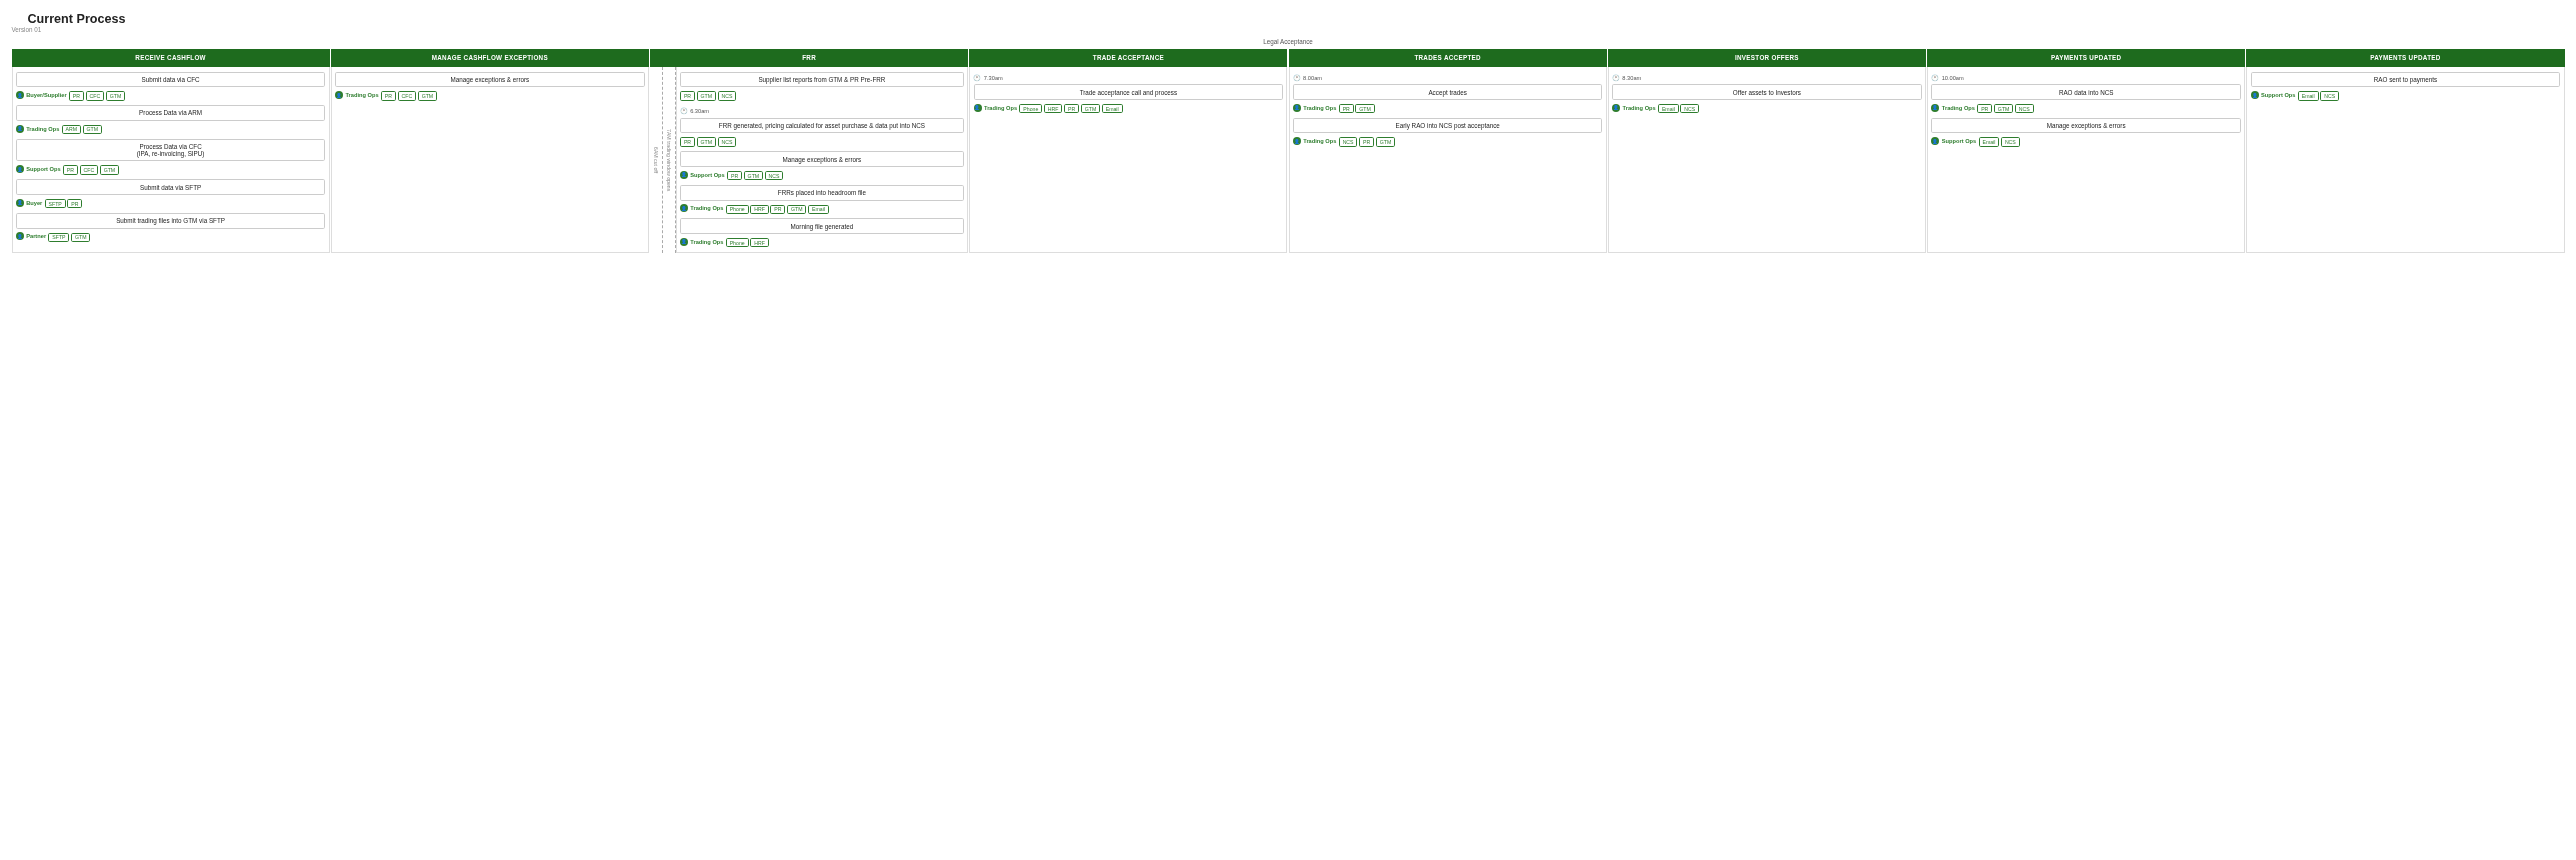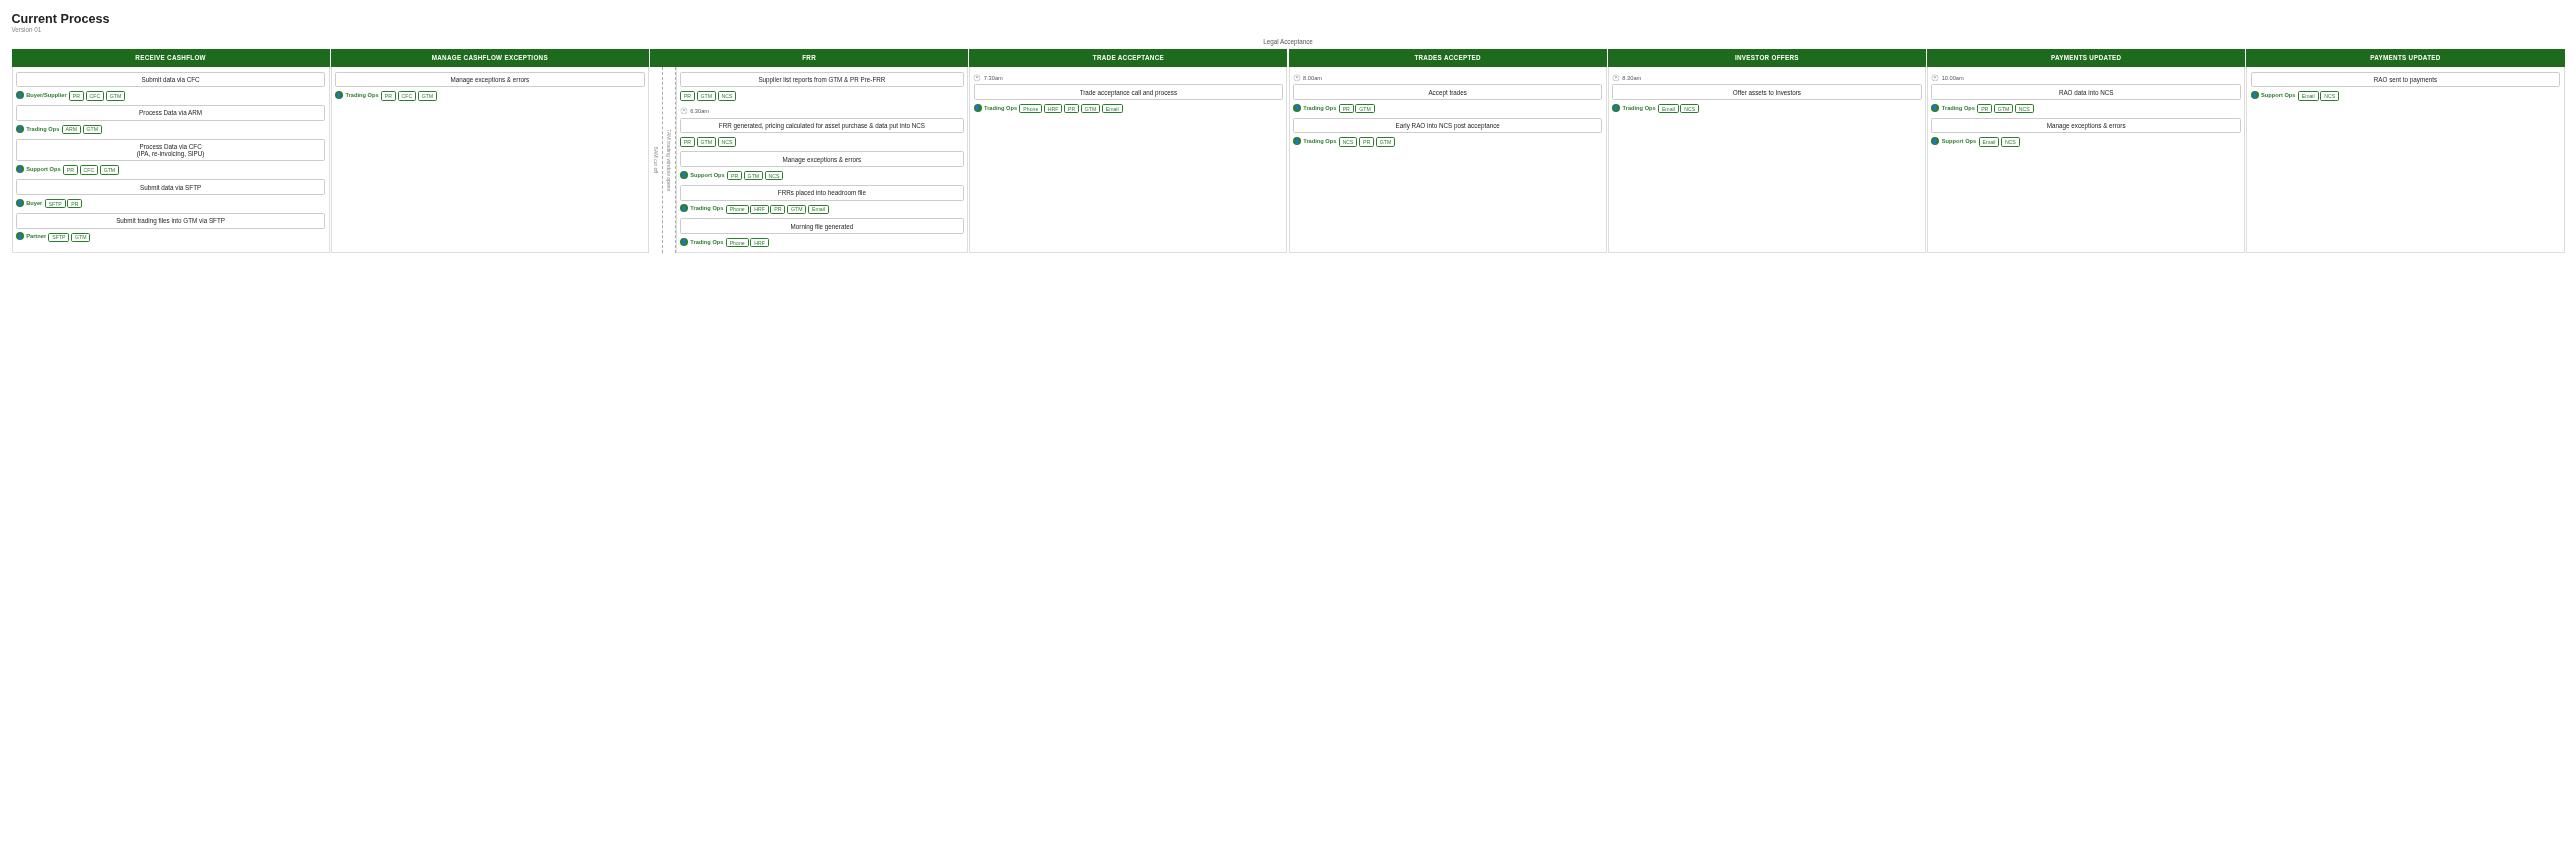--- a/index.html
+++ b/index.html
@@ -1,17 +1,17 @@
 <!DOCTYPE html>
 <html style="font-size:9.2px"><head>
   <meta charset="utf-8">
   <style>
     * { box-sizing: border-box; margin: 0; padding: 0; }
     body { font-family: Arial, sans-serif; background: #fff; padding: 11.5px; font-size: 6.9px; }
-    .page-title { font-size: 12.6px; font-weight: bold; color: #222; }
+    .page-title { font-size: 12.6px; font-weight: bold; color: #222; margin-left: 16px; }
     .page-version { font-size: 6.3px; color: #888; margin-bottom: 5.7px; }
     .legal-label { text-align: center; font-size: 6.3px; color: #555; margin-bottom: 3.4px; }
     .lane-header { background: #1e6b1e; color: #fff; text-align: center; font-weight: bold; font-size: 6.3px; padding: 5.7px 2.3px; letter-spacing: 0.3px; }
     .lane-body { padding: 4.6px 3.4px; display: flex; flex-direction: column; gap: 4.6px; border: 0.6px solid #ddd; border-top: none; flex: 1; }
     .time-label { display: flex; align-items: center; gap: 2.3px; color: #555; font-size: 5.7px; margin-top: 2.3px; }
     .clock-icon { font-size: 6.3px; }
     .process-box { border: 0.6px solid #ccc; border-radius: 1.7px; padding: 3.4px 4.6px; background: #fff; font-size: 6.3px; text-align: center; color: #222; }
     .tag-row { display: flex; flex-wrap: wrap; gap: 1.7px; margin-top: 1.7px; }
     .tag { border: 0.6px solid #2e7d2e; border-radius: 1.7px; color: #2e7d2e; font-size: 5.2px; padding: 0.6px 2.9px; }
     .actor-row { display: flex; align-items: center; gap: 2.3px; flex-wrap: wrap; }

